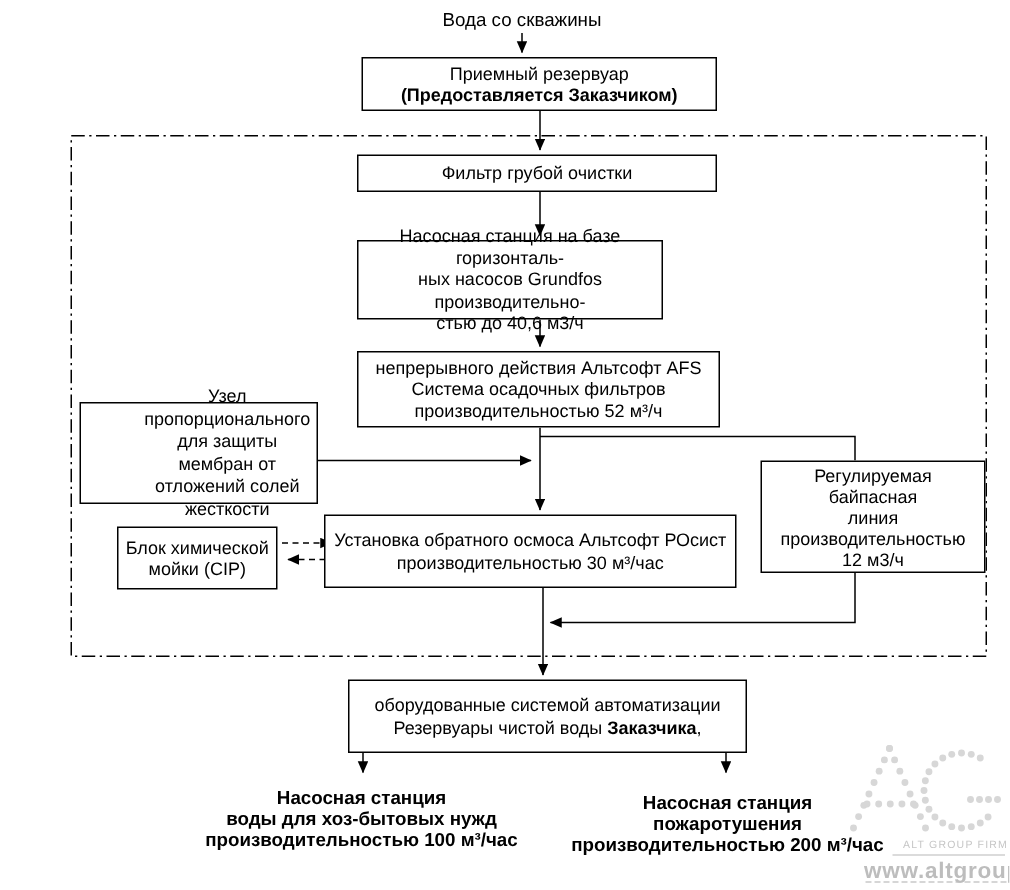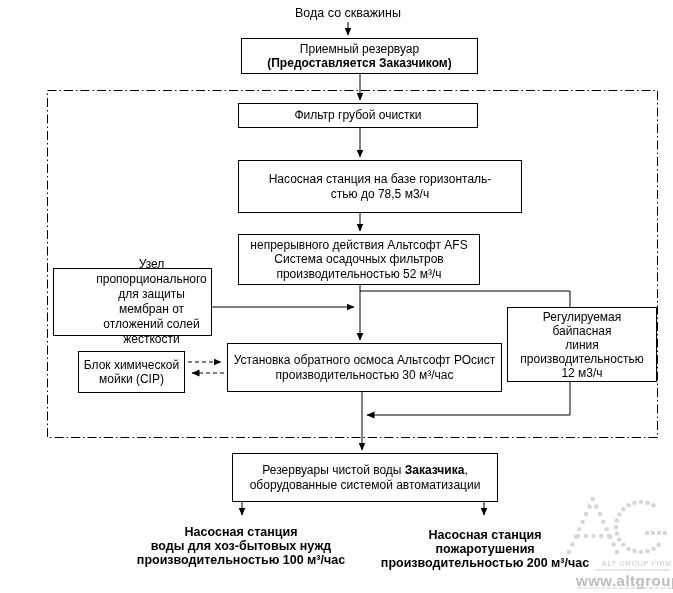--- a/index.html
+++ b/index.html
@@ -106,58 +106,59 @@
 
   <div class="box" style="left:238px; top:103px; width:240px; height:25px;">
     <div>Фильтр грубой очистки</div>
   </div>
 
   <div class="box" style="left:241px; top:38px; width:237px; height:36px;">
     <div>Приемный резервуар</div>
     <div class="bold">(Предоставляется Заказчиком)</div>
   </div>
 
-  <div class="box" style="left:238px; top:160px; width:284px; height:53px;">
+  <div class="box" style="left:238px; top:160px; width:204px; height:53px;">
     <div>Насосная станция на базе горизонталь-</div>
-    <div>стью до 78,5 м3/ч</div>
+    <div>ных насосов Grundfos производительно-</div>
+    <div>стью до 40,6 м3/ч</div>
   </div>
 
   <div class="box" style="left:238px; top:234px; width:242px; height:51px;">
     <div>непрерывного действия Альтсофт AFS</div>
     <div>Система осадочных фильтров</div>
     <div>производительностью 52 м³/ч</div>
   </div>
 
   <div class="box" style="left:53px; top:268px; width:159px; height:68px; line-height:15px;padding-left:40px;">
     <div>Узел пропорционального</div>
     <div>для защиты мембран от</div>
     <div>отложений солей жесткости</div>
   </div>
 
   <div class="box" style="left:78px; top:351px; width:107px; height:42px;">
     <div>Блок химической</div>
     <div>мойки (CIP)</div>
   </div>
 
-  <div class="box" style="left:227px; top:343px; width:275px; height:49px;">
+  <div class="box" style="left:216px; top:343px; width:275px; height:49px;">
     <div>Установка обратного осмоса Альтсофт РОсист</div>
     <div>производительностью 30 м³/час</div>
   </div>
 
   <div class="box" style="left:507px; top:307px; width:150px; height:75px; line-height:14px;">
     <div>Регулируемая</div>
     <div>байпасная</div>
     <div>линия</div>
     <div>производительностью</div>
     <div>12 м3/ч</div>
   </div>
 
   <div class="box" style="left:232px; top:453px; width:266px; height:49px;">
+    <div>оборудованные системой автоматизации</div>
     <div><span>Резервуары чистой воды </span><b>Заказчика</b><span>,</span></div>
-    <div>оборудованные системой автоматизации</div>
   </div>
 
   <div class="lbl bold" style="left:100px; top:525px; width:282px;">
     <div>Насосная станция</div>
     <div>воды для хоз-бытовых нужд</div>
     <div>производительностью 100 м³/час</div>
   </div>
 
   <div class="lbl bold" style="left:345px; top:528px; width:280px;">
     <div>Насосная станция</div>

